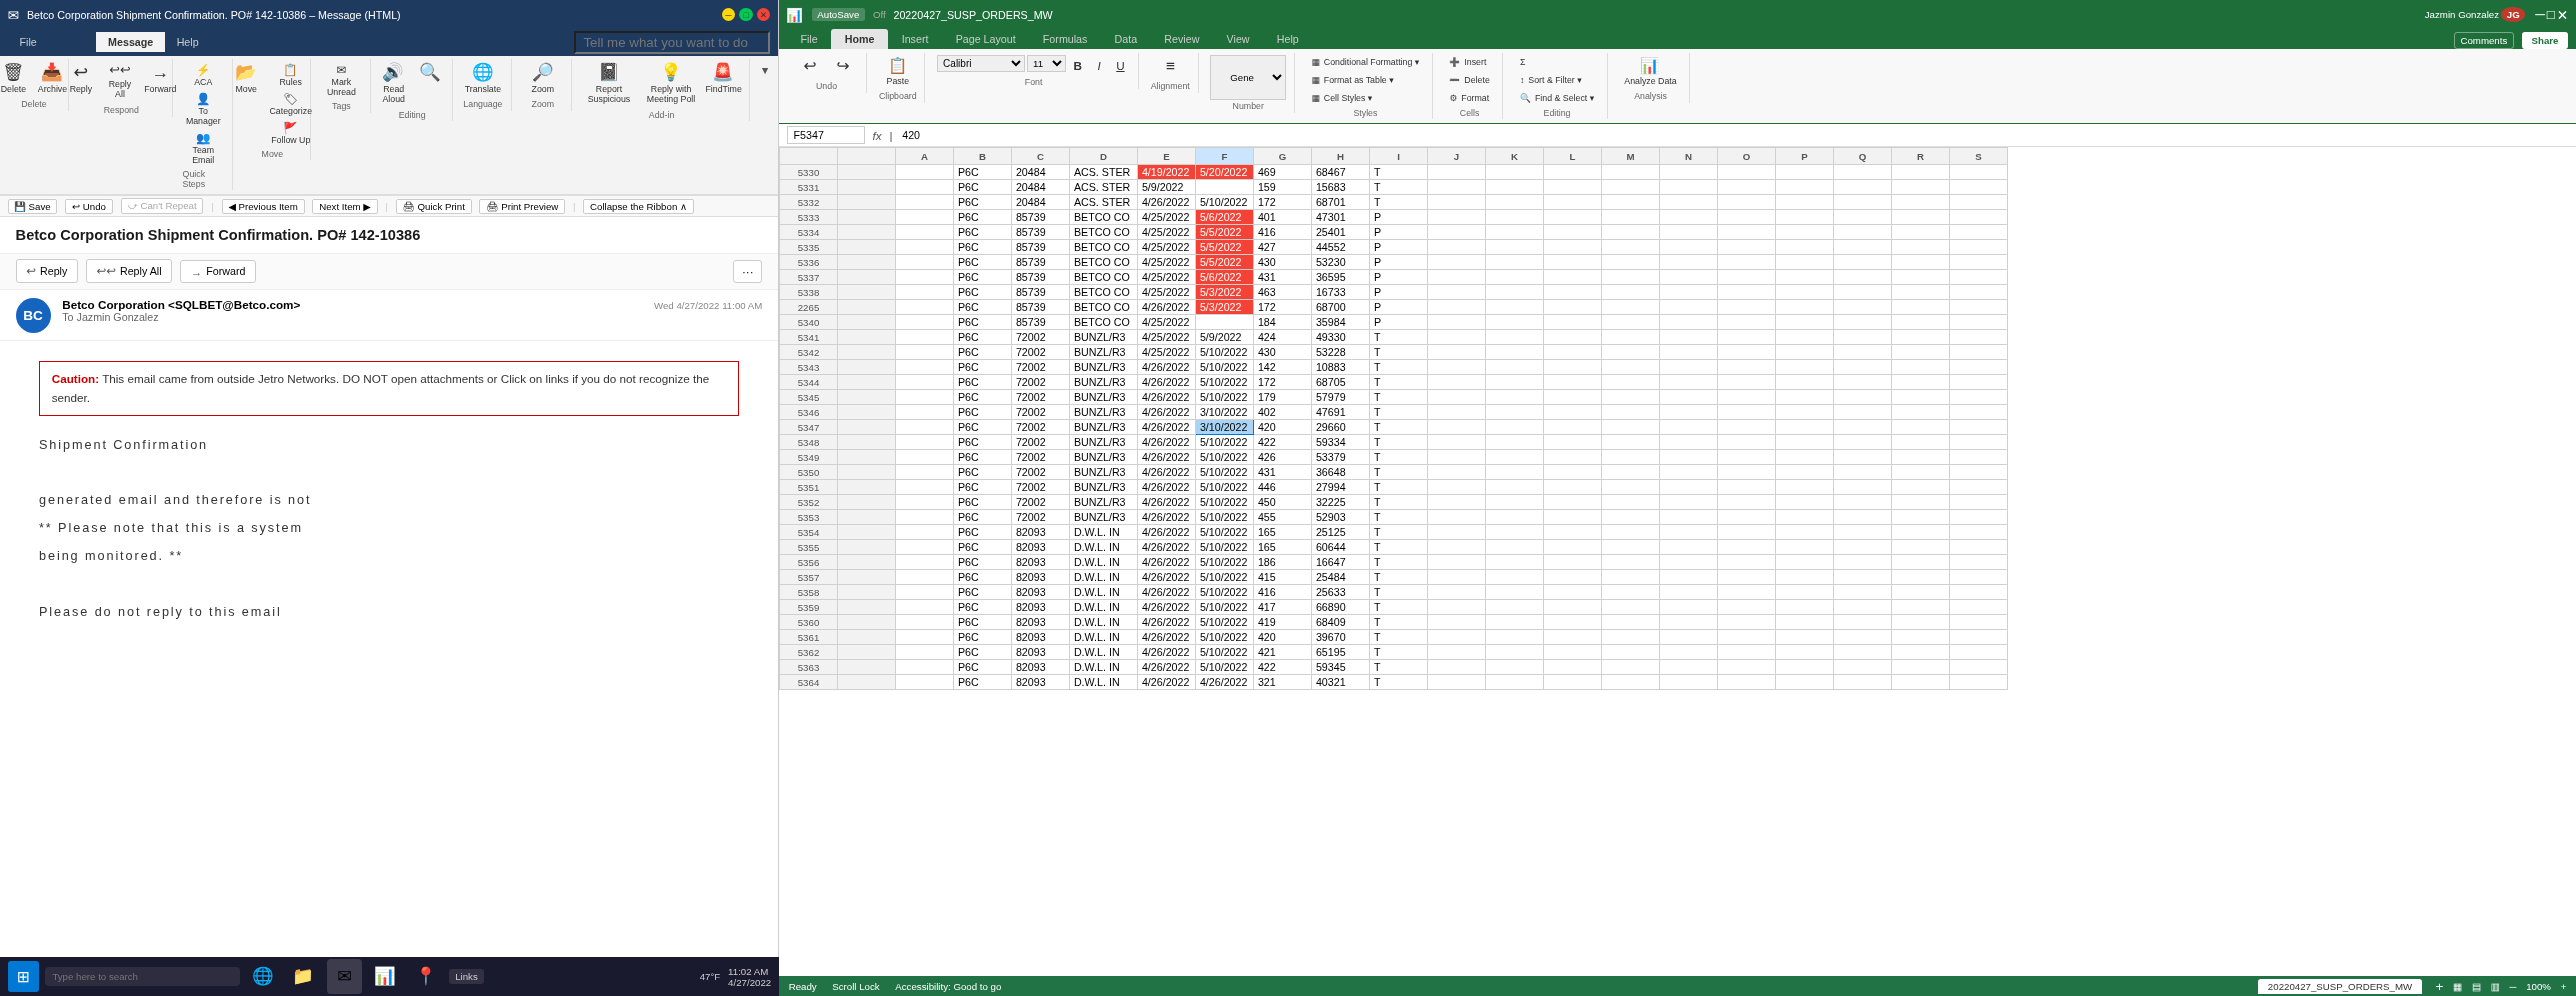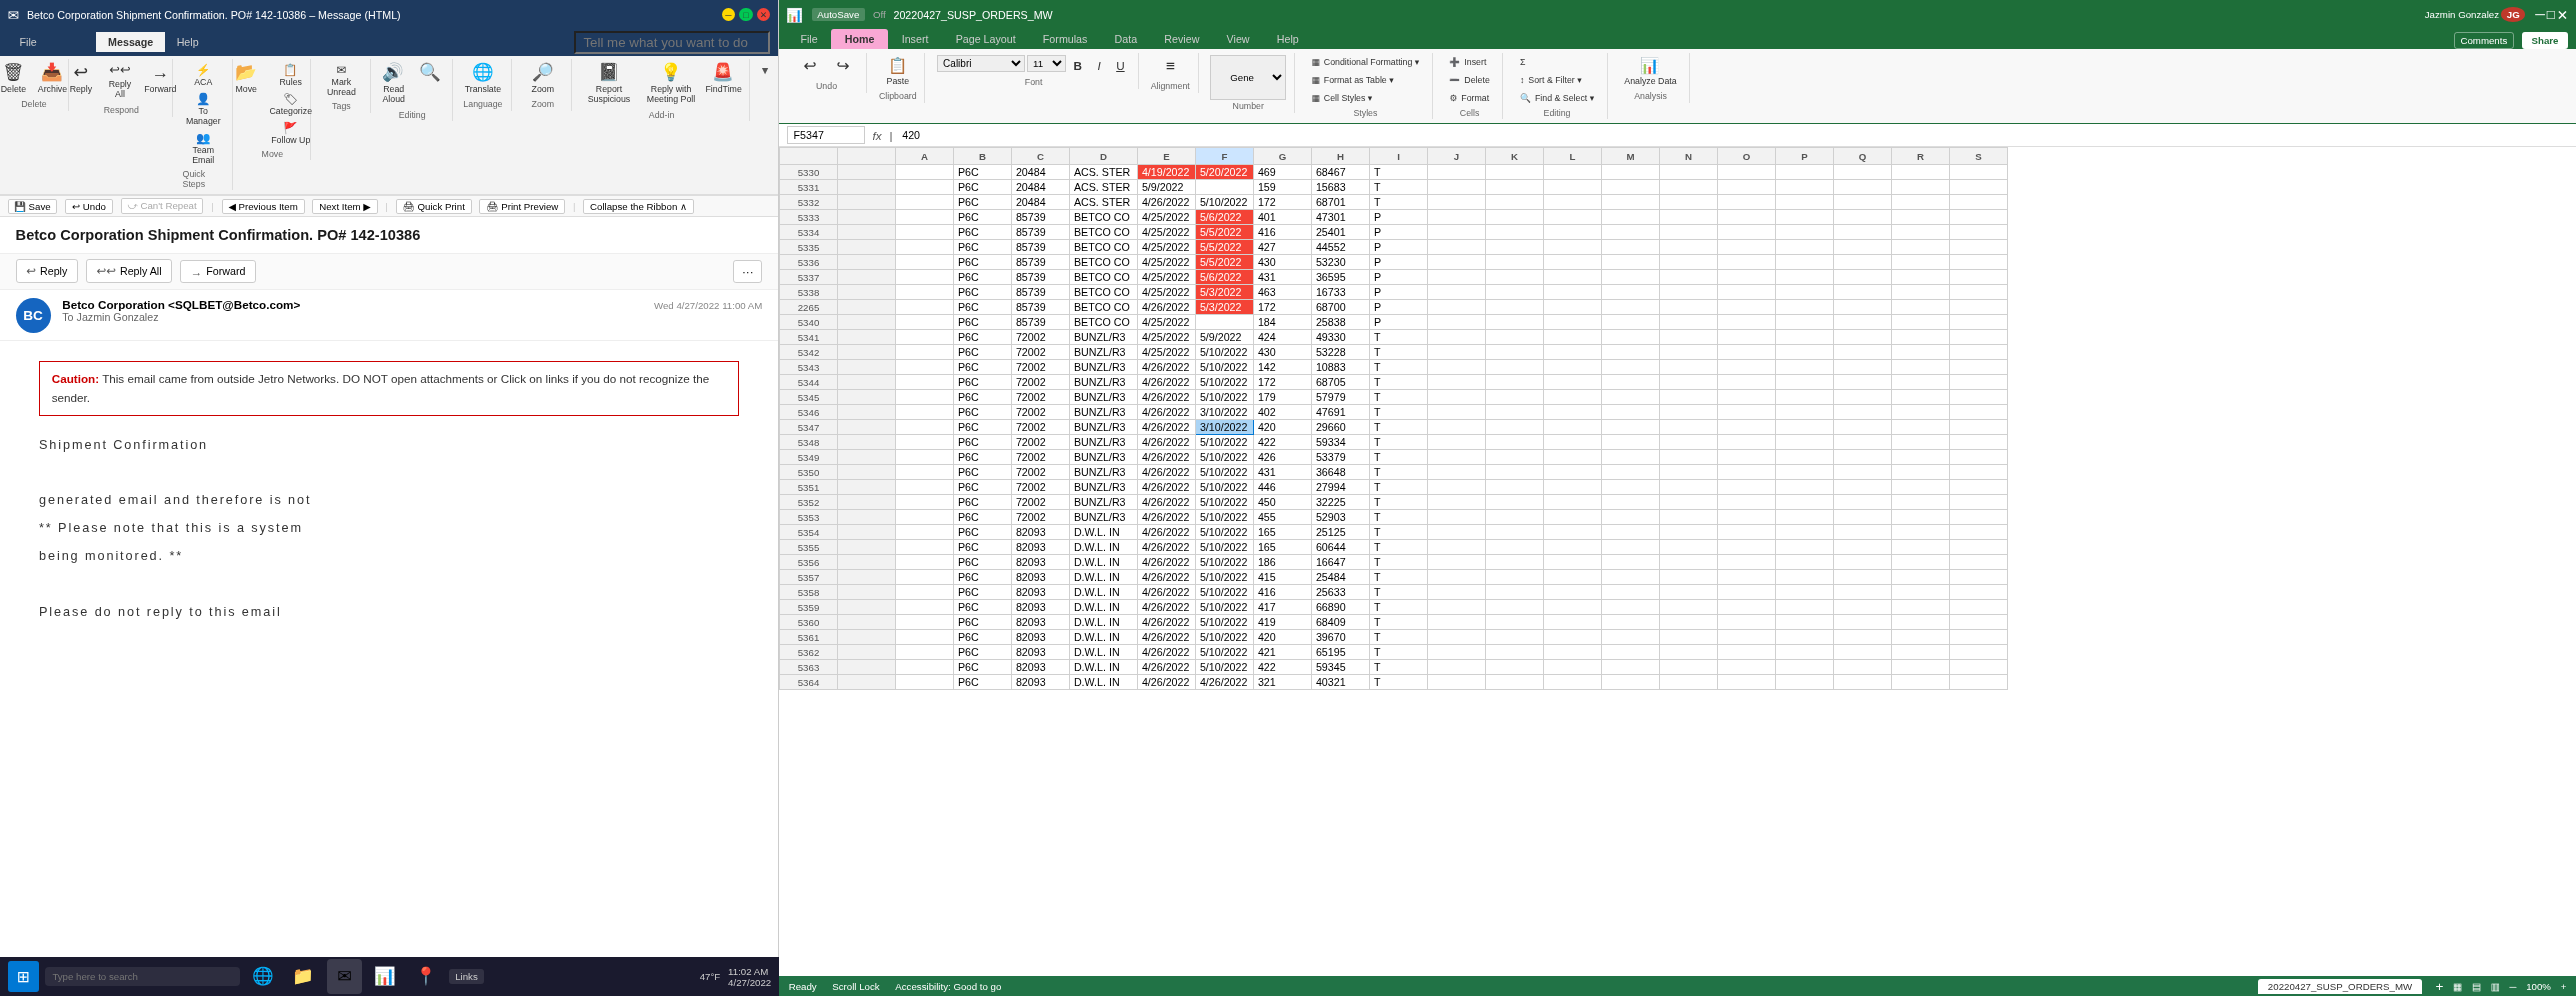--- a/index.html
+++ b/index.html
@@ -768,21 +768,21 @@
       <span style="color:#fff;font-size:9.7px;">Jazmin Gonzalez</span>
       <span class="excel-user-badge">JG</span>
       <span style="color:#fff;font-size:13.6px;cursor:pointer;margin-left:7.8px;">─</span>
       <span style="color:#fff;font-size:13.6px;cursor:pointer;">□</span>
       <span style="color:#fff;font-size:13.6px;cursor:pointer;">✕</span>
     </div>
   </div>
 
   <div class="excel-ribbon-tabs">
     <div class="excel-tab">File</div>
-    <div class="excel-tab" style="background:#f9a8d4;color:#333;font-weight:600;border-radius:2.9px 2.9px 0 0;">Home</div>
+    <div class="excel-tab" style="background:#e5e5e5;color:#333;font-weight:600;border-radius:2.9px 2.9px 0 0;">Home</div>
     <div class="excel-tab">Insert</div>
     <div class="excel-tab">Page Layout</div>
     <div class="excel-tab">Formulas</div>
     <div class="excel-tab">Data</div>
     <div class="excel-tab">Review</div>
     <div class="excel-tab">View</div>
     <div class="excel-tab">Help</div>
     <div class="excel-tab-right">
       <span class="comments-btn">Comments</span>
       <span class="share-btn">Share</span>
@@ -1175,21 +1175,21 @@
           <tr>
             <td class="row-header">5340</td>
             <td class="row-header"></td>
             <td></td>
             <td>P6C</td>
             <td>85739</td>
             <td style="min-width:68px;">BETCO CO</td>
             <td>4/25/2022</td>
             <td></td>
             <td>184</td>
-            <td>25838</td>
+            <td>35984</td>
             <td>P</td>
             <td></td>
             <td></td>
             <td></td>
             <td></td>
             <td></td>
             <td></td>
             <td></td>
             <td></td>
             <td></td>

